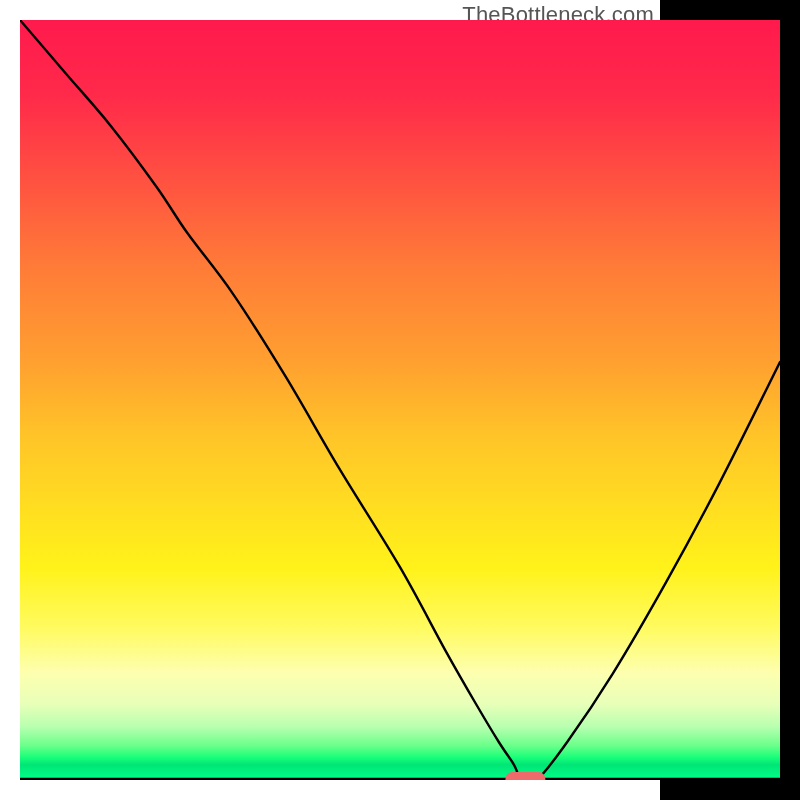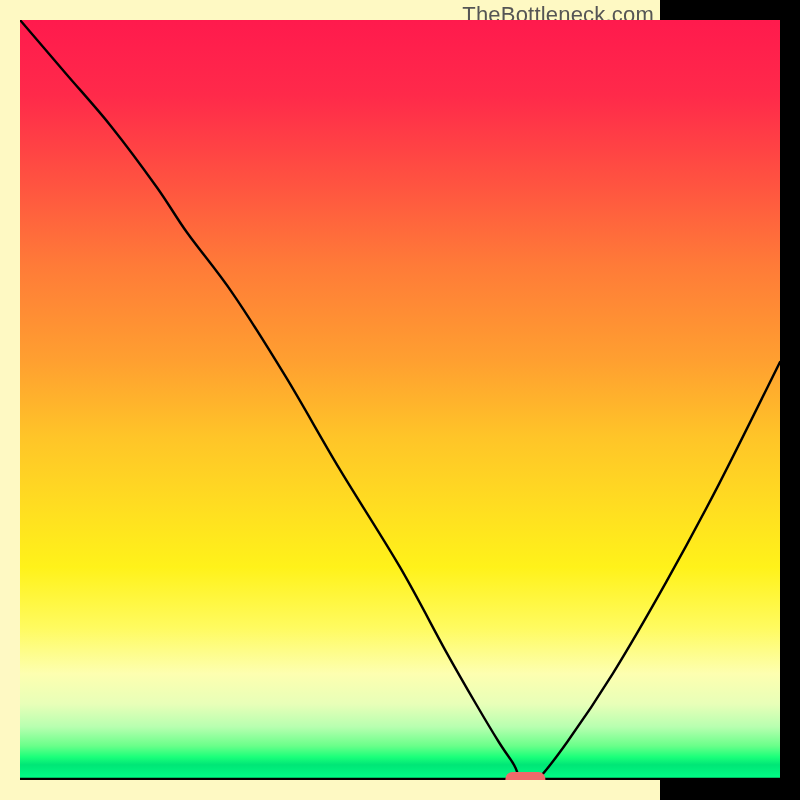--- a/index.html
+++ b/index.html
@@ -8,21 +8,21 @@
     width: 800px;
     height: 800px;
     background: #000;
     overflow: hidden;
     font-family: Arial, Helvetica, sans-serif;
   }
   .frame {
     position: relative;
     width: 660px;
     height: 800px;
-    background: #fef9c3;
+    background: #ffffff;
   }
   .plot-area {
     position: absolute;
     left: 20px;
     top: 20px;
     width: 760px;
     height: 760px;
     background: linear-gradient(to bottom,
       #ff1a4d 0%,
       #ff2a4a 10%,

